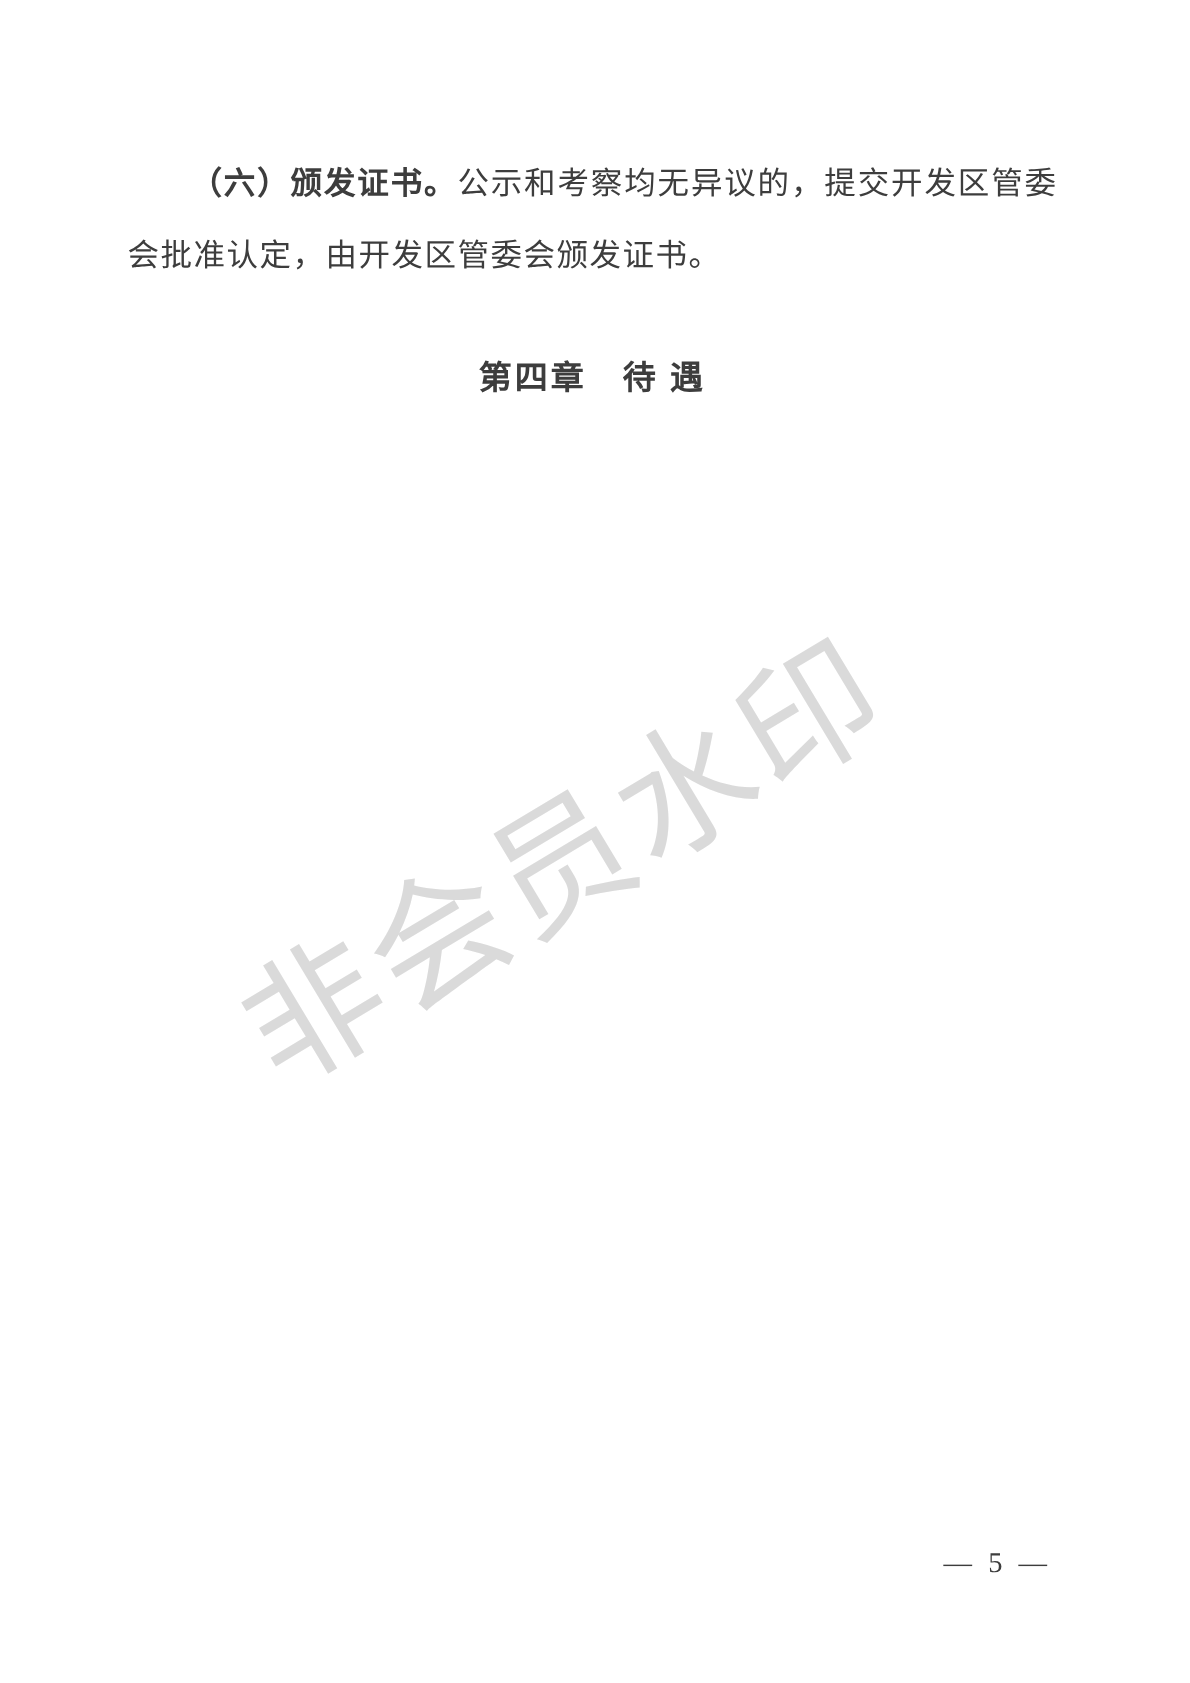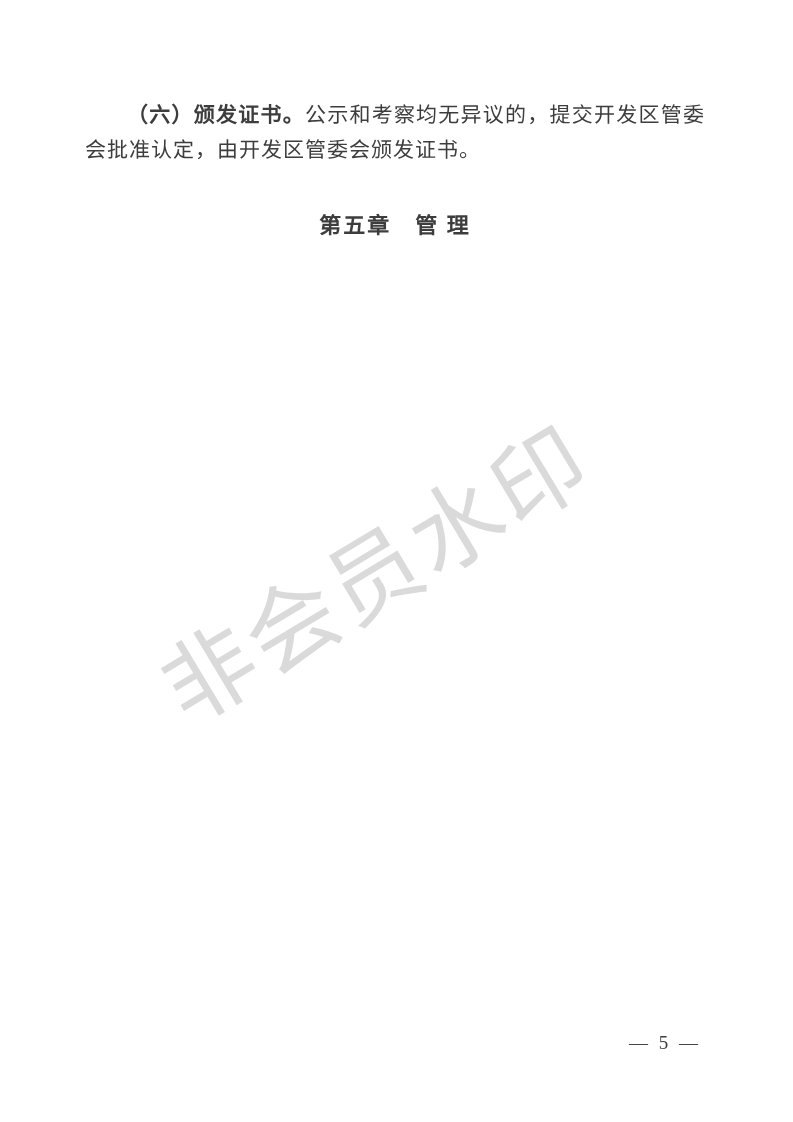--- a/index.html
+++ b/index.html
@@ -30,21 +30,21 @@
   }
   .content {
     position: relative;
     z-index: 1;
     padding: 98px 88px 0 85px;
     color: #3d3d3d;
   }
   .para {
     margin: 0;
     font-size: 21px;
-    line-height: 35px;
+    line-height: 48px;
     letter-spacing: 1px;
     text-align: justify;
     text-indent: 2em;
     color: #3d3d3d;
   }
   .lead {
     font-weight: 700;
   }
   .lead.gap {
     margin-right: 0.55em;
@@ -72,26 +72,26 @@
 <body>
 
 <div class="page">
 
   <div class="watermark">非会员水印</div>
 
   <div class="content">
 
     <p class="para"><span class="lead">（六）颁发证书。</span><span>公示和考察均无异议的，提交开发区管委会批准认定，由开发区管委会颁发证书。</span></p>
 
+    <h3 class="chapter">第四章　待 遇</h3>
 
 
 
 
 
-    <h3 class="chapter">第五章　管 理</h3>
 
 
 
   </div>
 
   <div class="page-number">— 5 —</div>
 
 </div>
 
 </body></html>

